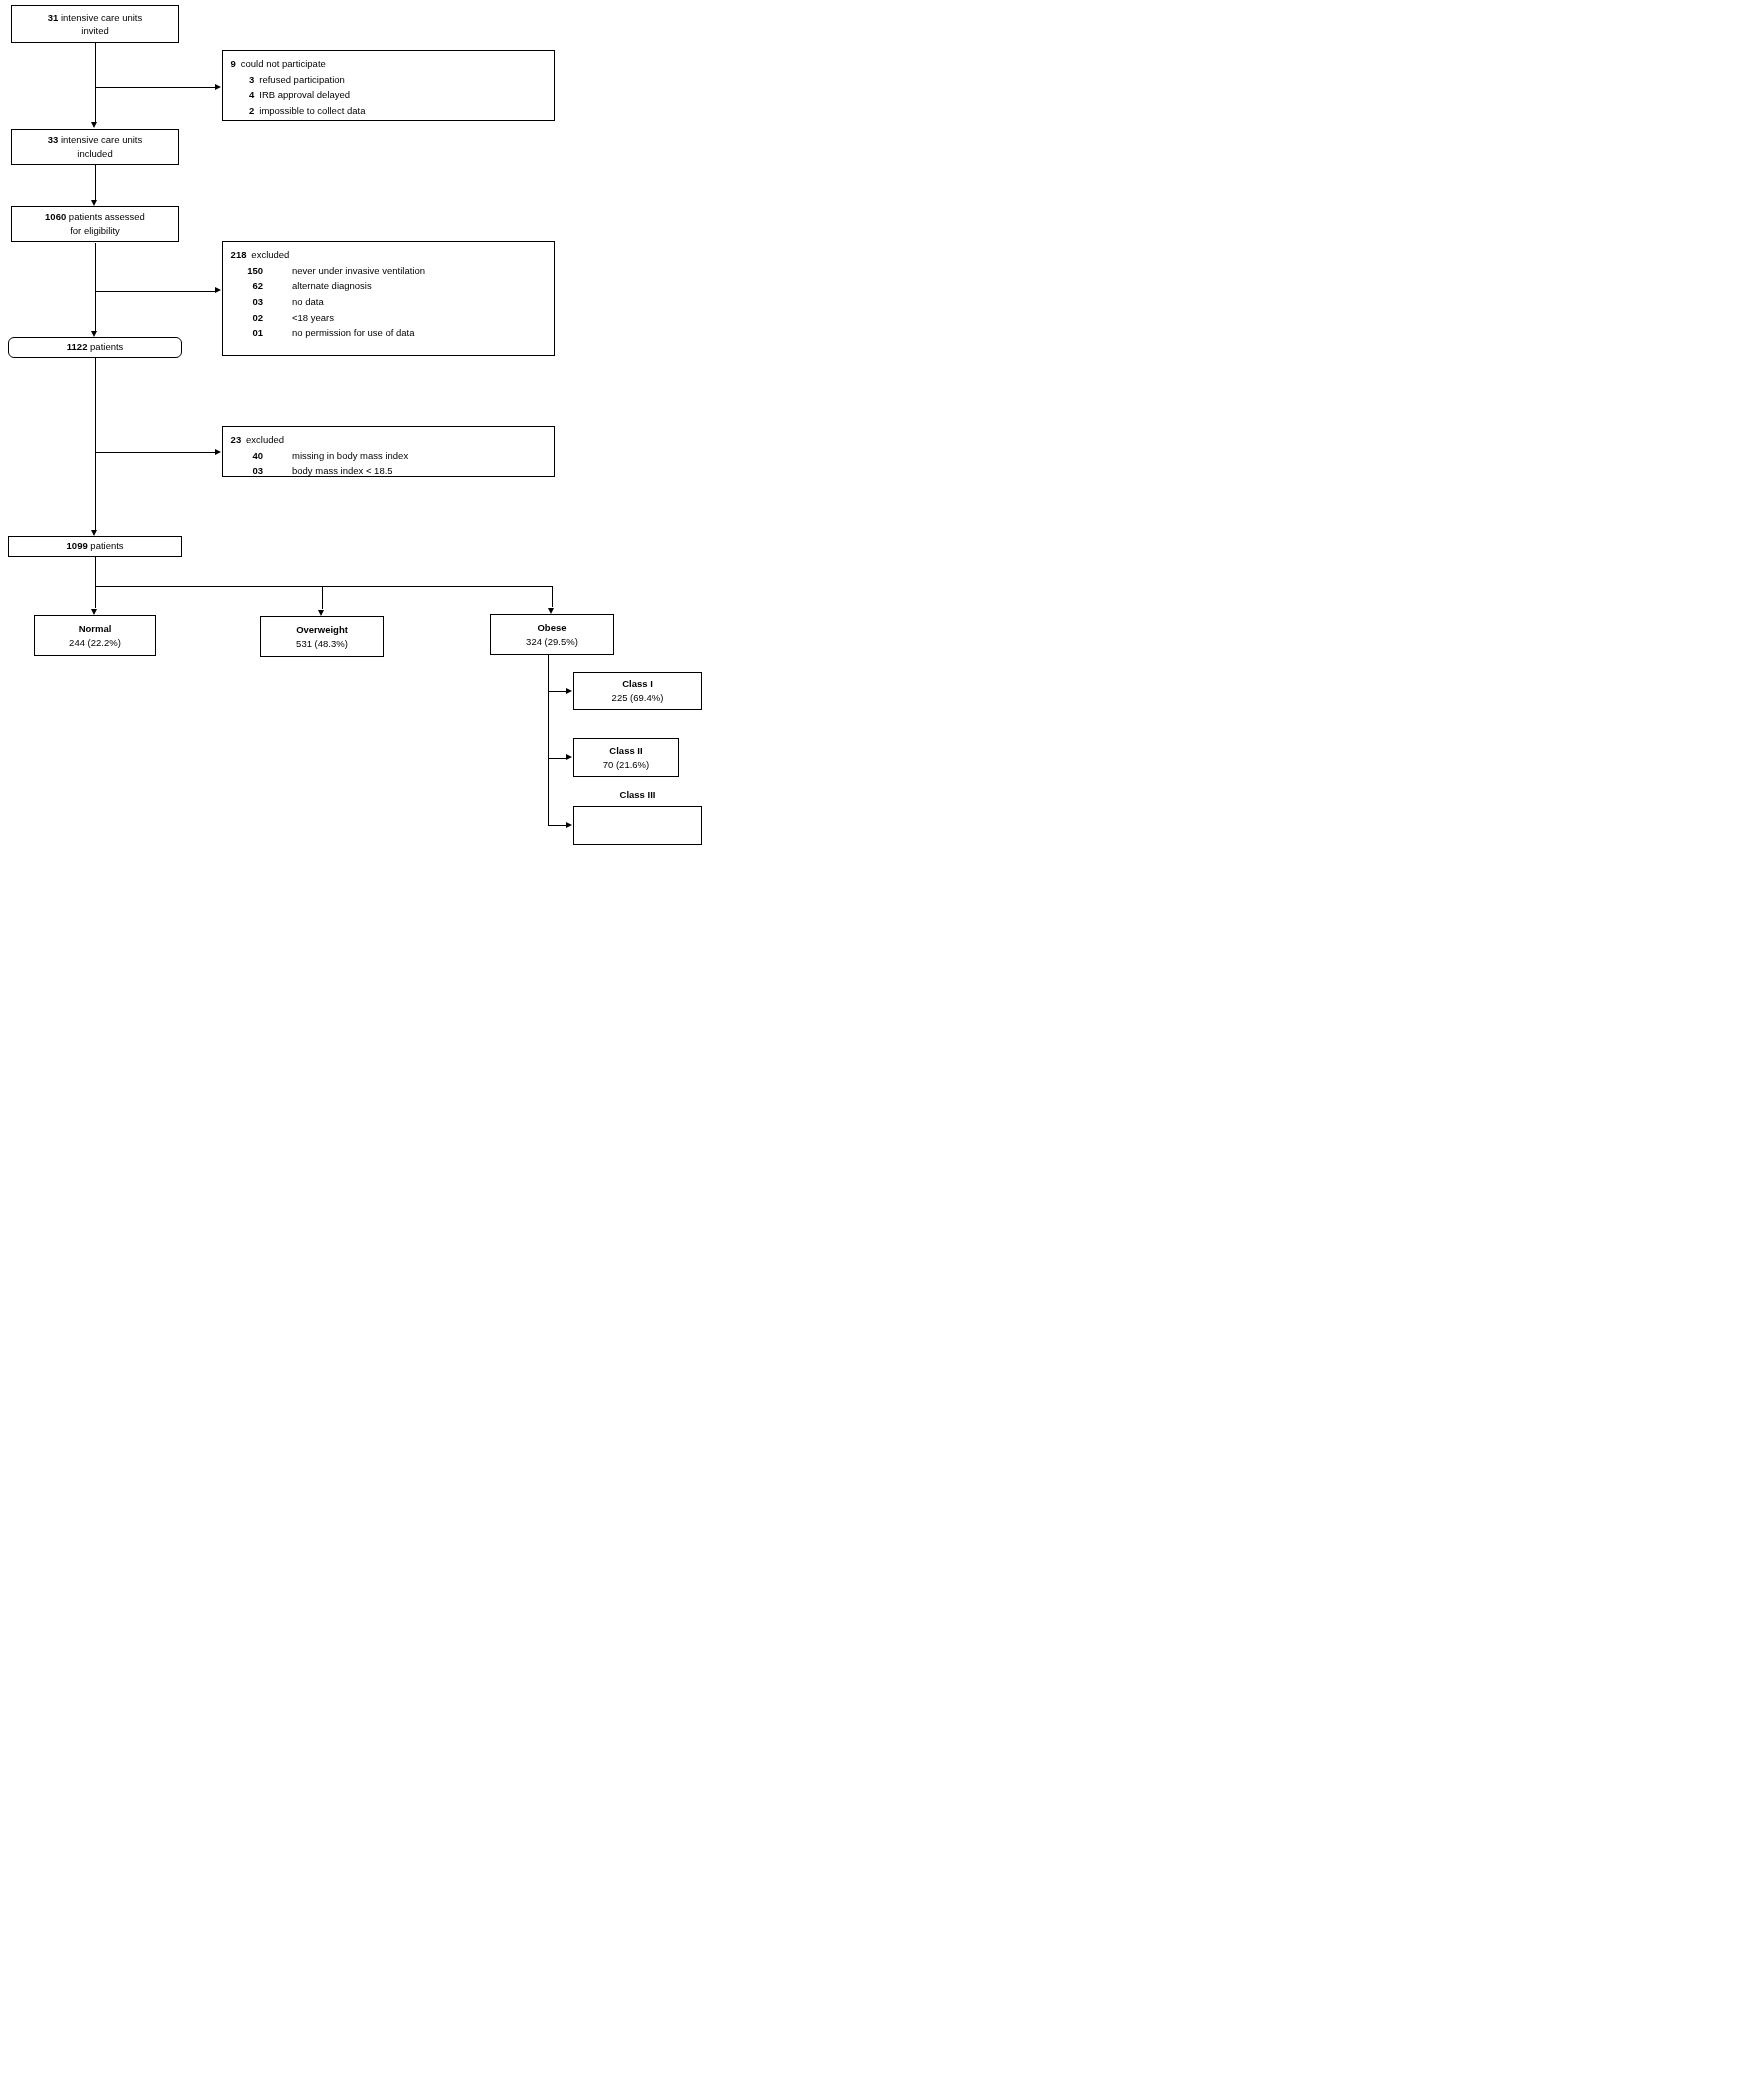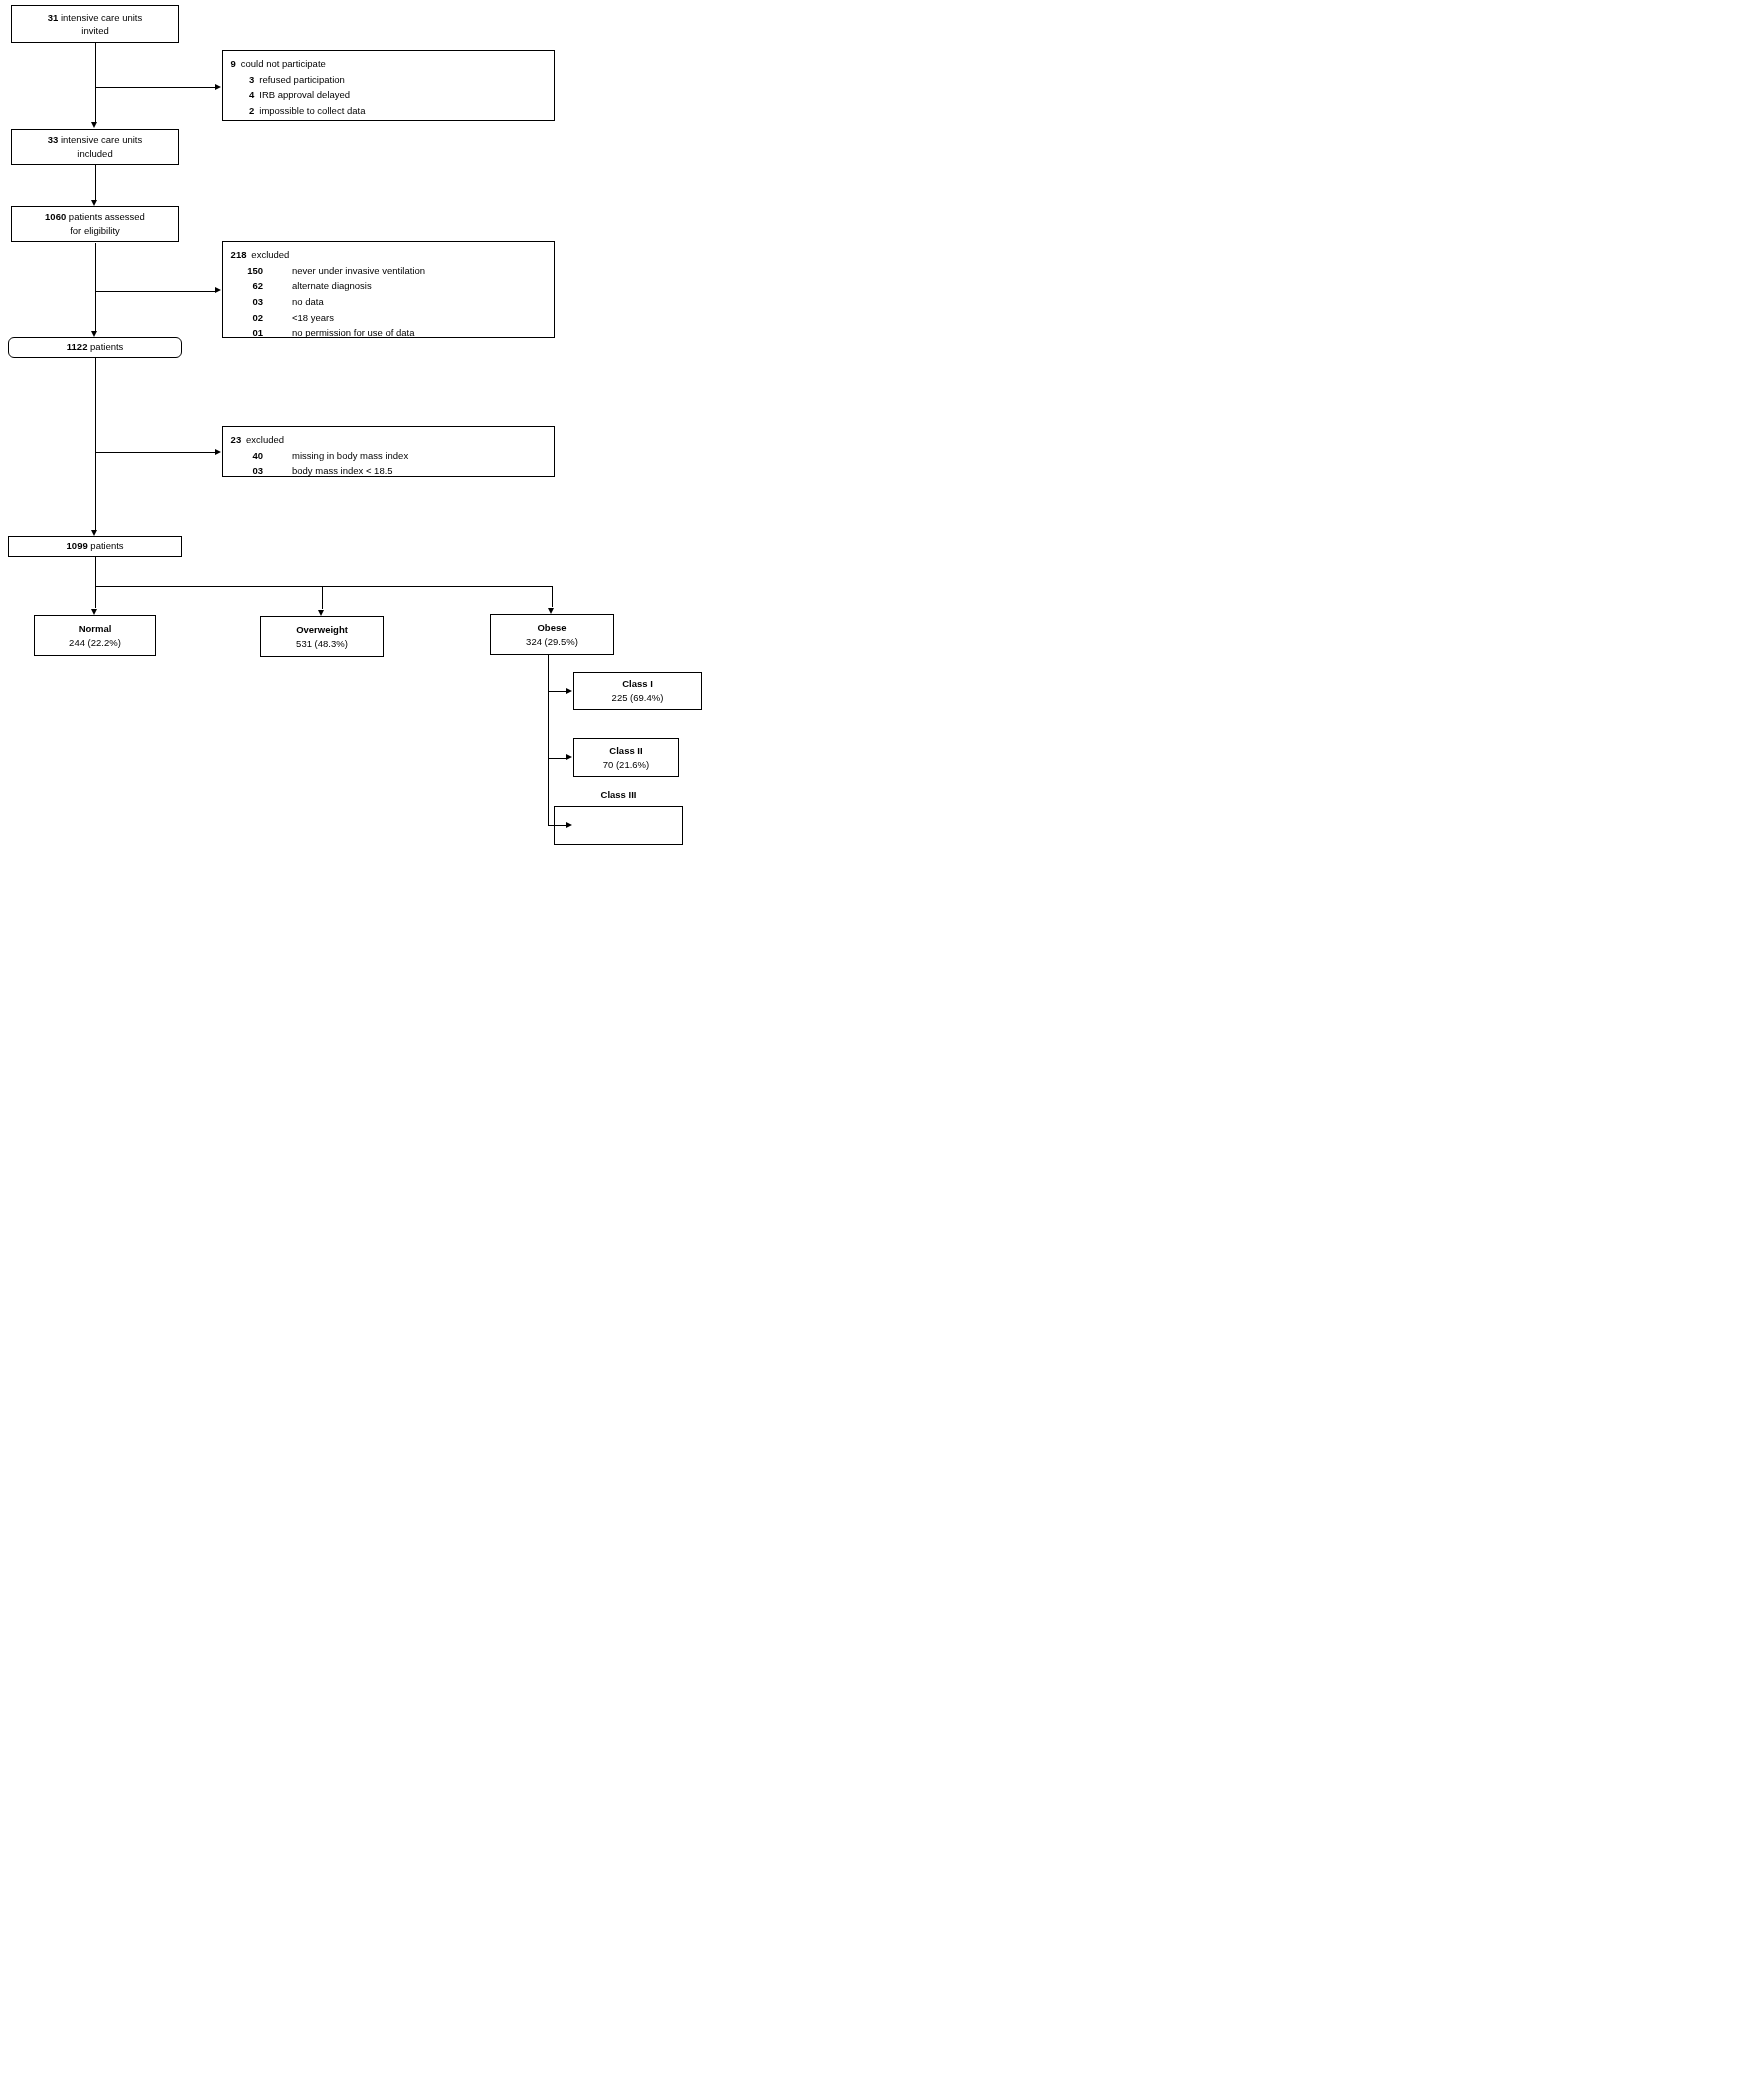--- a/index.html
+++ b/index.html
@@ -90,21 +90,21 @@
     <div class="srow sub">
         <span class="n">4</span>
         <span>IRB approval delayed</span>
       </div>
     <div class="srow sub">
         <span class="n">2</span>
         <span>impossible to collect data</span>
       </div>
   </div>
 
-  <div class="box side" style="left:222px; top:241px; width:333px; height:97px;">
+  <div class="box side" style="left:222px; top:241px; width:333px; height:115px;">
     <div class="srow">
         <span class="n">218</span>
         <span>excluded</span>
       </div>
     <div class="srow sub sub2">
         <span class="n">150</span>
         <span>never under invasive ventilation</span>
       </div>
     <div class="srow sub sub2">
         <span class="n">62</span>
@@ -157,21 +157,21 @@
   <div class="box center branch cls" style="left:573px; top:672px; width:129px; height:38px;">
     <div class="title">Class I</div>
     <div>225 (69.4%)</div>
   </div>
 
   <div class="box center branch cls" style="left:573px; top:738px; width:106px; height:39px;">
     <div class="title">Class II</div>
     <div>70 (21.6%)</div>
   </div>
 
-  <div class="box center branch cls" style="left:554px; top:806px; width:129px; height:39px;gap:48px;">
+  <div class="box center branch cls" style="left:573px; top:806px; width:129px; height:39px;gap:48px;">
     <div class="title">Class III</div>
     <div>29 (8.9%)</div>
   </div>
 
   <div class="line" style="left:95px; top:43px;   width:0.8px; height:79px;"></div>
   <div class="line" style="left:95px; top:87px; width:121px; height:0.8px;"></div>
   <div class="line" style="left:95px; top:165px;  width:0.8px; height:35px;"></div>
   <div class="line" style="left:95px; top:243px;  width:0.8px; height:88px;"></div>
   <div class="line" style="left:95px; top:291px; width:121px; height:0.8px;"></div>
   <div class="line" style="left:95px; top:358px;  width:0.8px; height:172px;"></div>

